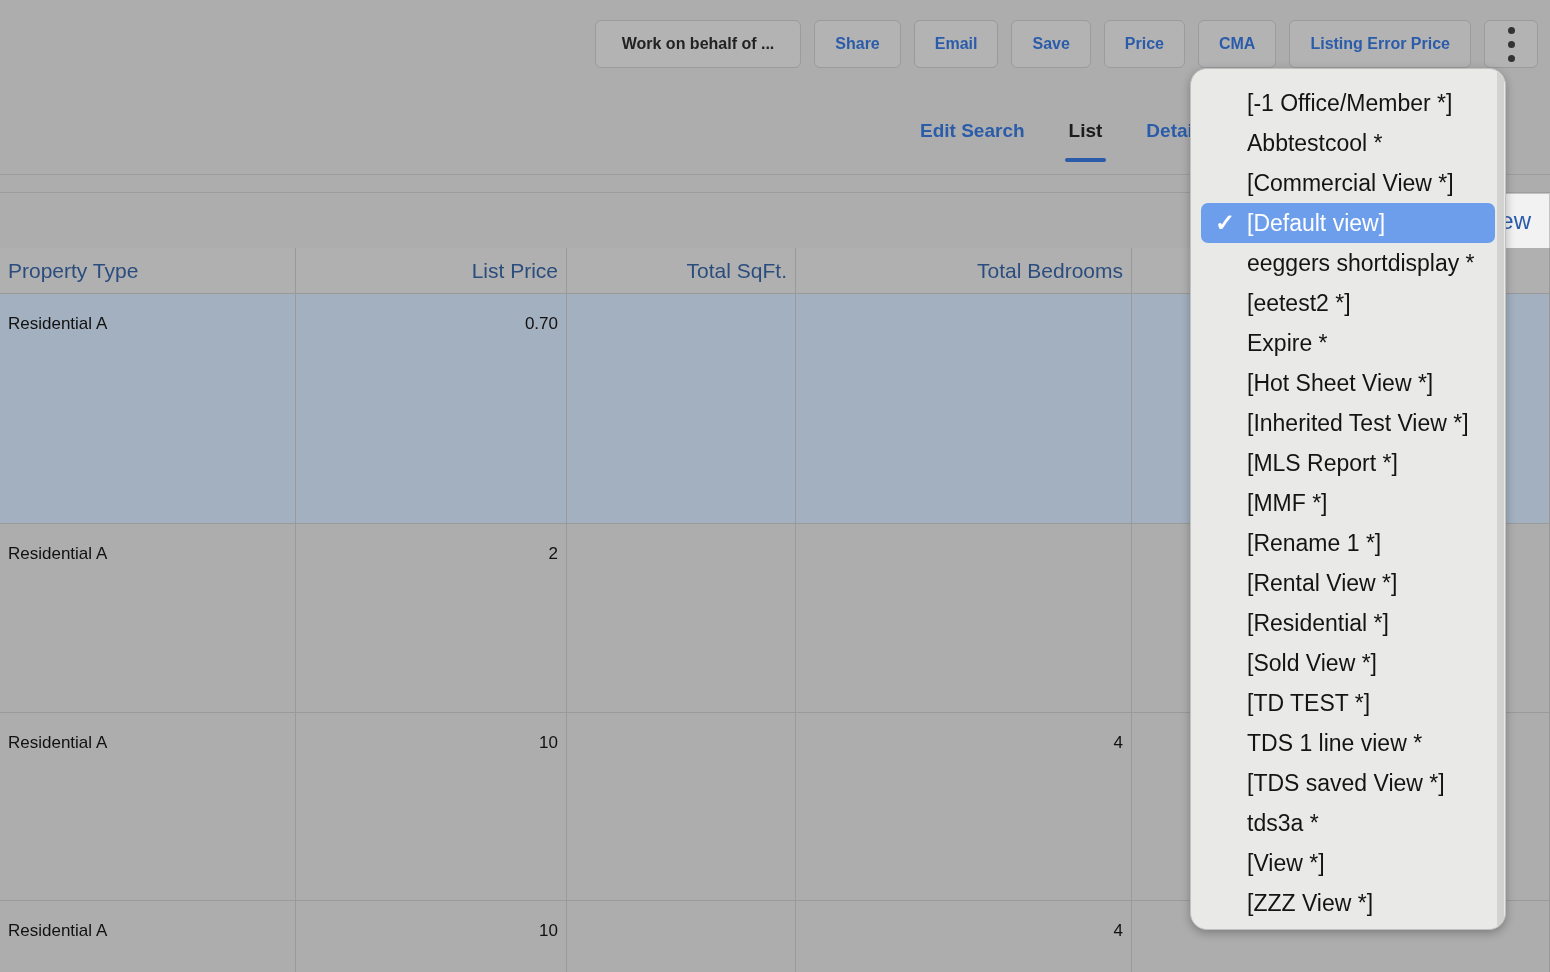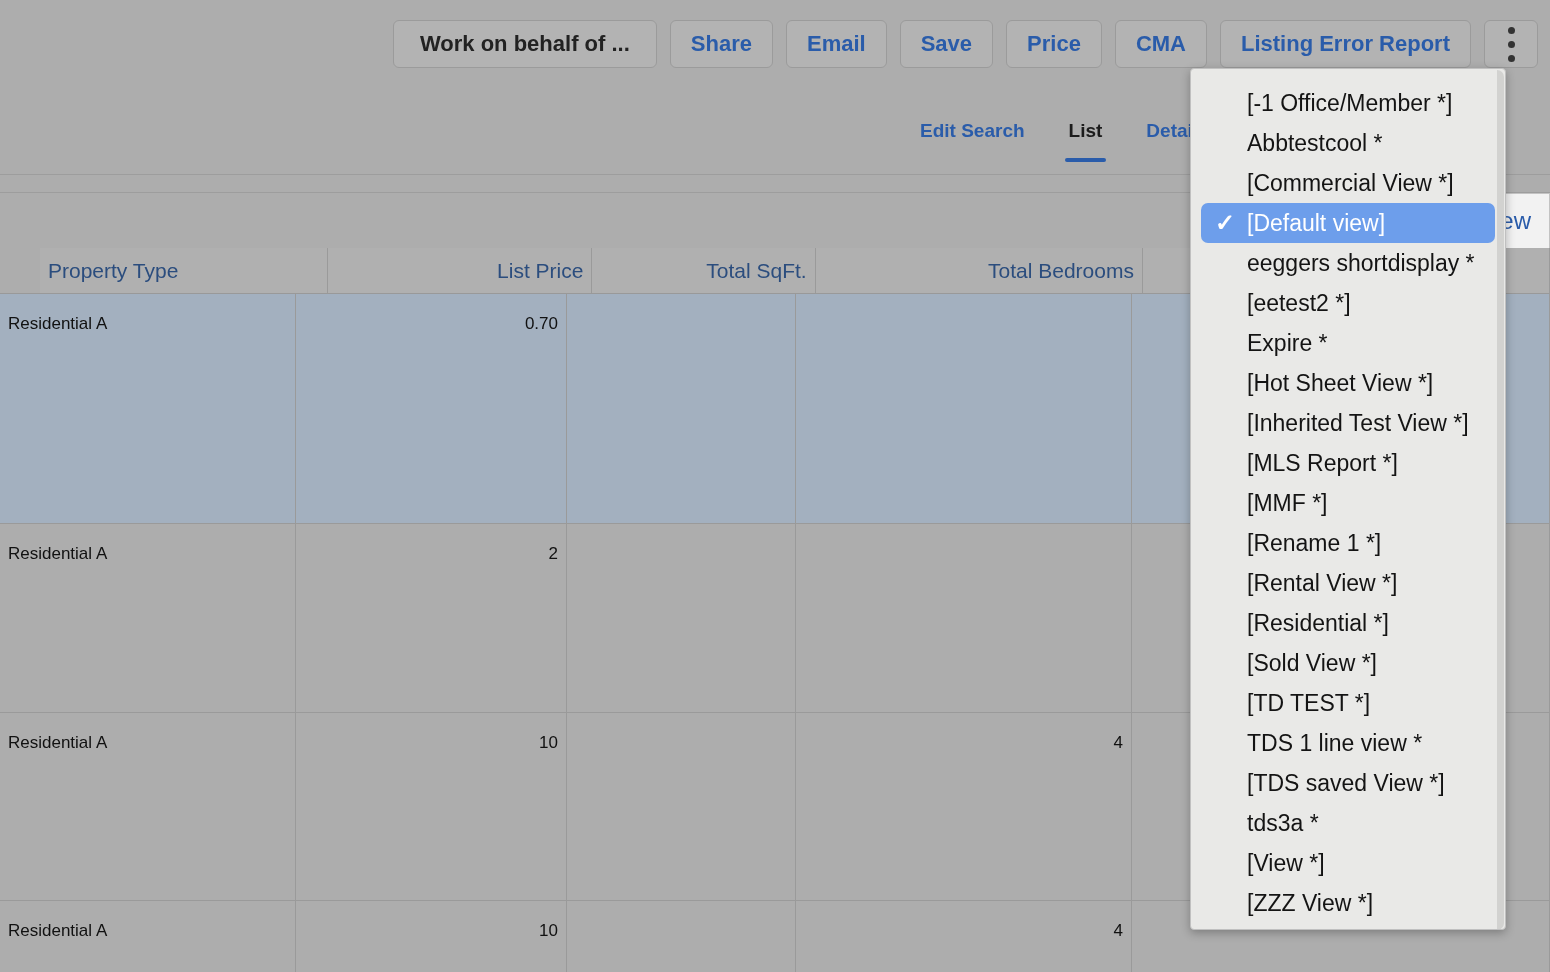--- a/index.html
+++ b/index.html
@@ -28,21 +28,21 @@
     justify-content: flex-end;
     padding-right: 12px;
     box-sizing: border-box;
   }
   .tb-btn {
     height: 48px;
     border: 1px solid #9b9b9b;
     border-radius: 6px;
     background: #b3b3b3;
     color: #2a5caa;
-    font-size: 22px;
+    font-size: 16px;
     font-weight: bold;
     display: flex;
     align-items: center;
     justify-content: center;
     padding: 0 20px;
     margin-left: 13px;
     white-space: nowrap;
     cursor: pointer;
     box-sizing: border-box;
   }
@@ -197,21 +197,20 @@
     left: 0; top: 248px;
     width: 1550px;
     height: 724px;
     background: #adadad;
   }
   .thead {
     display: flex;
     height: 46px;
     border-bottom: 1px solid #999999;
     box-sizing: border-box;
-    padding-left: 40px;
   }
   .th {
     font-size: 21px;
     color: #2b4d7e;
     display: flex;
     align-items: center;
     padding: 0 8px;
     box-sizing: border-box;
     border-right: 1px solid #9a9a9a;
     background: #b0b0b0;
@@ -241,21 +240,21 @@
 
   
   .dropdown {
     position: absolute;
     left: 1190px;
     top: 68px;
     width: 316px;
     height: 862px;
     background: #e9e9e7;
     border: 1px solid #c0c0c0;
-    border-radius: 4px;
+    border-radius: 17px;
     box-shadow: 0 3px 10px rgba(0,0,0,0.28);
     padding: 14px 0 20px 0;
     box-sizing: border-box;
     overflow: hidden;
     z-index: 40;
   }
   .dd-item {
     height: 40px;
     display: flex;
     align-items: center;
@@ -306,21 +305,21 @@
   <div class="tb-btn">
     <span>Save</span>
   </div>
   <div class="tb-btn">
     <span>Price</span>
   </div>
   <div class="tb-btn">
     <span>CMA</span>
   </div>
   <div class="tb-btn">
-    <span>Listing Error Report</span>
+    <span>Listing Error Price</span>
   </div>
   <div class="tb-btn kebab">
     <span class="kebab-dot"></span>
     <span class="kebab-dot"></span>
     <span class="kebab-dot"></span>
   </div>
 </div>
 
 <div class="tabbar">
   <div class="tab">

